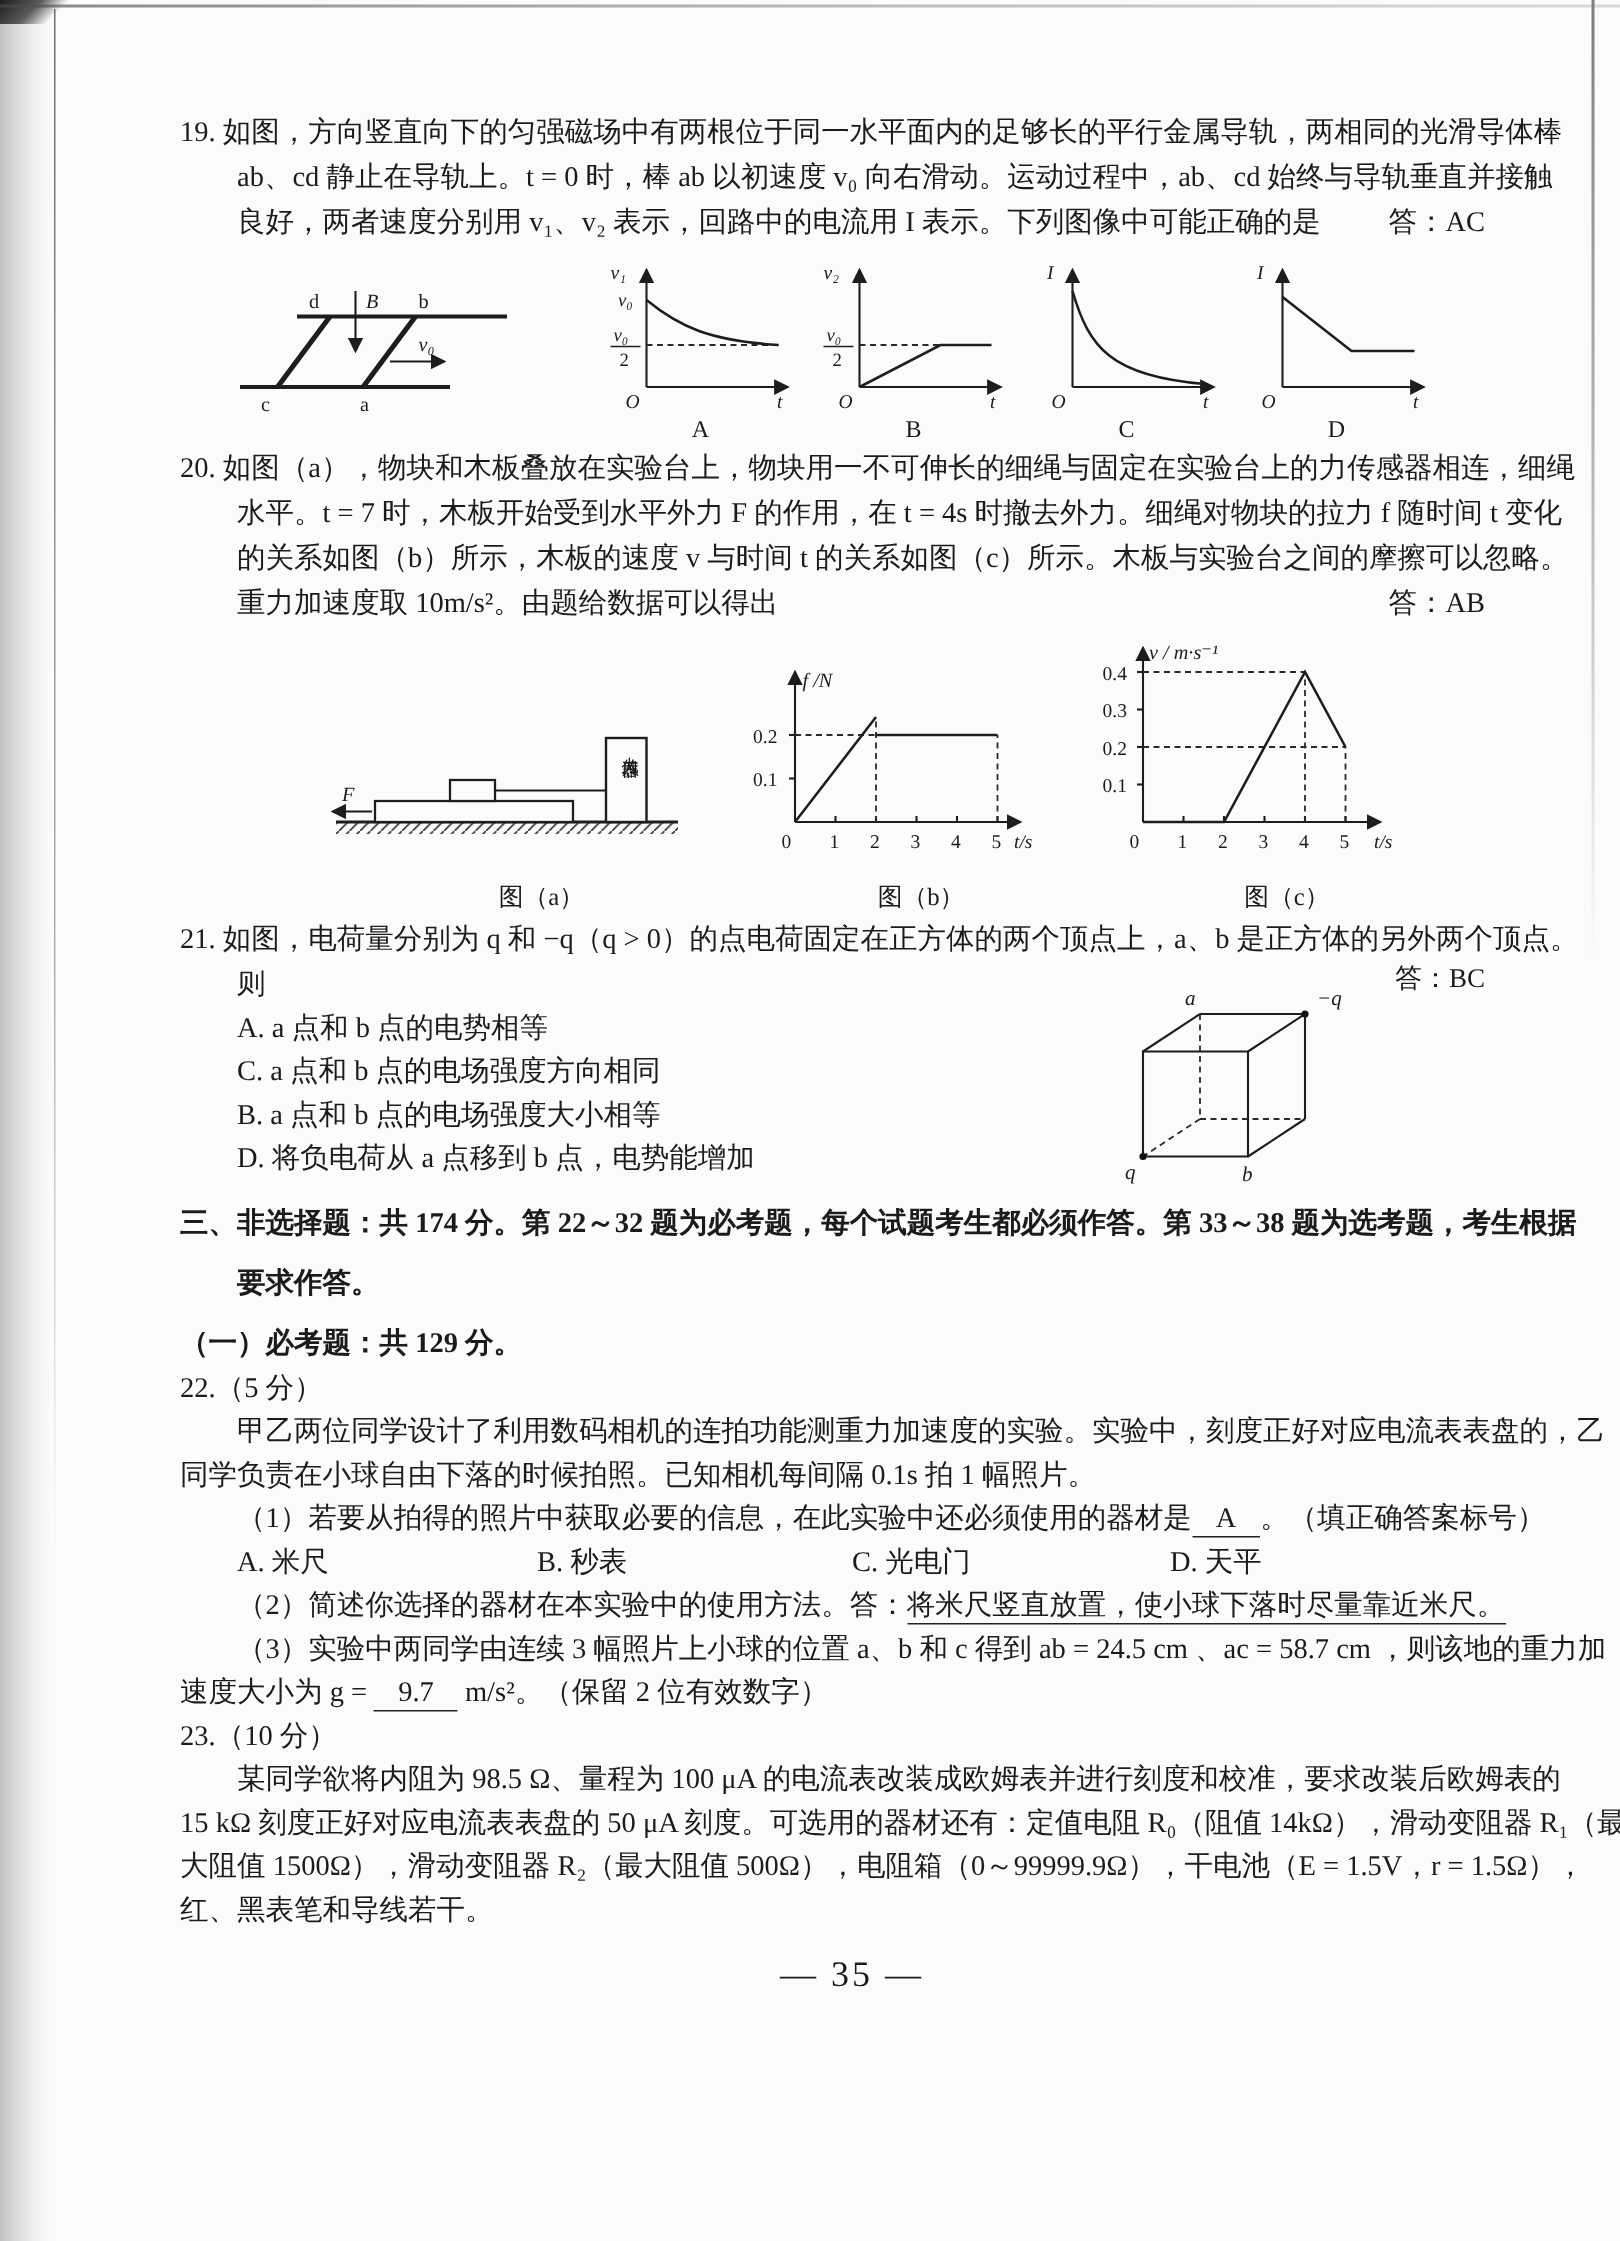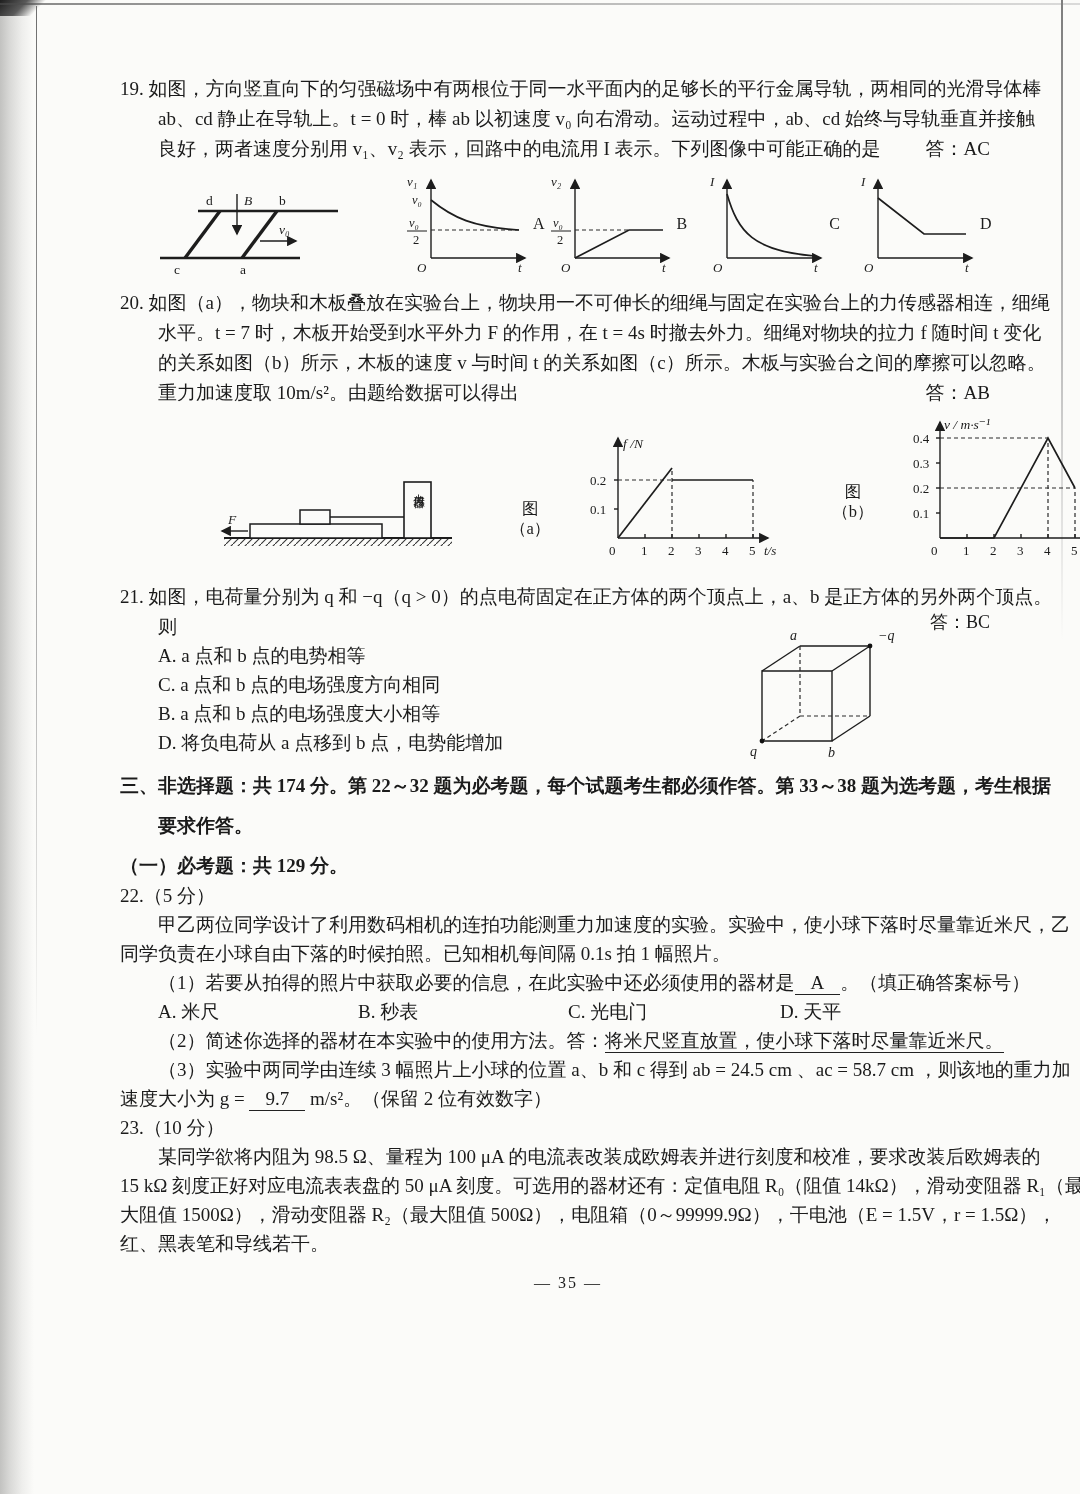--- a/index.html
+++ b/index.html
@@ -16,40 +16,40 @@
             background:linear-gradient(#6f6f6f,#b5b5b5 65%,rgba(0,0,0,0));}
   .rightline{position:absolute;left:1061px;top:0;width:1.6px;height:640px;
              background:linear-gradient(#7d7d7d,#bdbdbd 55%,rgba(0,0,0,0));}
   .content{position:absolute;left:120px;right:64px;top:74px;}
   .t{font-size:19px;line-height:30px;white-space:nowrap;}
   .hang{padding-left:38px;}
   .ans{float:right;margin-right:26px;}
   .bold{font-weight:bold;}
   
   .figrow19{display:flex;align-items:flex-start;margin:6px 0 2px 26px;}
-  .gcol{display:flex;flex-direction:row;align-items:center;}
+  .gcol{display:flex;flex-direction:column;align-items:center;}
   .gcap{font-size:16px;line-height:18px;margin-top:0;}
   .figrow20{display:flex;align-items:flex-end;margin:4px 0 0 92px;gap:22px;}
   .fcap{font-size:16.5px;line-height:20px;text-align:center;padding-left:48px;}
   .figa-wrap{position:relative;}
   .sensor-label{position:absolute;left:189px;top:25px;width:24px;
                 writing-mode:vertical-rl;text-orientation:upright;
                 font-size:11.5px;line-height:12px;letter-spacing:1px;text-align:center;}
   .opts20{display:grid;grid-template-columns:402px 1fr;padding-left:38px;}
   .opts20 .t{line-height:31px;}
   .q21-body{position:relative;}
   .q21-body .t{line-height:29px;}
   .ans-abs{position:absolute;right:26px;top:-2px;font-size:18px;}
   .cube-abs{position:absolute;left:612px;top:14px;}
   .sec{margin-top:14px;}
   .sp10{margin-top:10px;}
   .q22 .t,.q23 .t{line-height:29px;}
   .blank{border-bottom:1.8px solid #222;padding:0 16px 1px 16px;}
   .ub{border-bottom:1.8px solid #222;padding-bottom:1px;text-align:right;}
-  .pagenum{margin-top:16px;text-align:center;font-size:16px;letter-spacing:2px;}
+  .pagenum{margin-top:16px;text-align:center;font-size:24px;letter-spacing:2px;}
   svg{overflow:visible;}
   svg text{font-family:"Liberation Serif","DejaVu Serif",serif;fill:#1b1b1b;}
   .it{font-style:italic;}
   .ln{stroke:#1d1d1d;stroke-width:1.4;fill:none;}
   .ln2{stroke:#1d1d1d;stroke-width:1.7;fill:none;}
   .dash{stroke:#2a2a2a;stroke-width:1.2;fill:none;stroke-dasharray:4,3;}
   .thick{stroke:#1d1d1d;fill:none;}
 </style>
 </head>
 <body>
@@ -109,21 +109,21 @@
             <line x1="6" y1="61" x2="26" y2="61" stroke="#1d1d1d" stroke-width="1"></line>
             <text x="12" y="74" font-size="12.5">2</text>
             <line x1="30" y1="60" x2="118" y2="60" class="dash"></line>
             <path d="M30,30 C52,48 72,57 118,60" class="ln2"></path>
             <text x="16" y="102" font-size="13" class="it">O</text>
             <text x="117" y="102" font-size="13" class="it">t</text>
           </svg>
           <div class="gcap">A</div>
         </div>
 
-        <div class="gcol" style="">
+        <div class="gcol" style="margin-left:10px">
           <svg width="132" height="108" viewBox="0 0 132 108">
             <line x1="30" y1="88" x2="30" y2="10" class="ln" marker-end="url(#arw)"></line>
             <line x1="30" y1="88" x2="124" y2="88" class="ln" marker-end="url(#arw)"></line>
             <text x="6" y="16" font-size="13" class="it">v₂</text>
             <text x="8" y="57" font-size="12.5" class="it">v₀</text>
             <line x1="6" y1="61" x2="26" y2="61" stroke="#1d1d1d" stroke-width="1"></line>
             <text x="12" y="74" font-size="12.5">2</text>
             <line x1="30" y1="60" x2="84" y2="60" class="dash"></line>
             <path d="M30,88 L84,60 L118,60" class="ln2"></path>
             <text x="16" y="102" font-size="13" class="it">O</text>
@@ -281,21 +281,21 @@
     </section>
 
     <section class="sec">
       <div class="t bold">三、非选择题：共 174 分。第 22～32 题为必考题，每个试题考生都必须作答。第 33～38 题为选考题，考生根据</div>
       <div class="t bold hang sp10">要求作答。</div>
       <div class="t bold sp10">（一）必考题：共 129 分。</div>
     </section>
 
     <section class="q22">
       <div class="t">22.（5 分）</div>
-      <div class="t" style="text-indent:38px">甲乙两位同学设计了利用数码相机的连拍功能测重力加速度的实验。实验中，使小球下落时尽量靠近米尺，乙</div>
+      <div class="t" style="text-indent:38px">甲乙两位同学设计了利用数码相机的连拍功能测重力加速度的实验。实验中，刻度正好对应电流表表盘的，乙</div>
       <div class="t">同学负责在小球自由下落的时候拍照。已知相机每间隔 0.1s 拍 1 幅照片。</div>
       <div class="t" style="padding-left:38px">
         <span>（1）若要从拍得的照片中获取必要的信息，在此实验中还必须使用的器材是</span><span class="blank">A</span><span>。（填正确答案标号）</span>
       </div>
       <div class="t" style="padding-left:38px;display:grid;grid-template-columns:200px 210px 212px auto">
         <span>A. 米尺</span>
         <span>B. 秒表</span>
         <span>C. 光电门</span>
         <span>D. 天平</span>
       </div>

